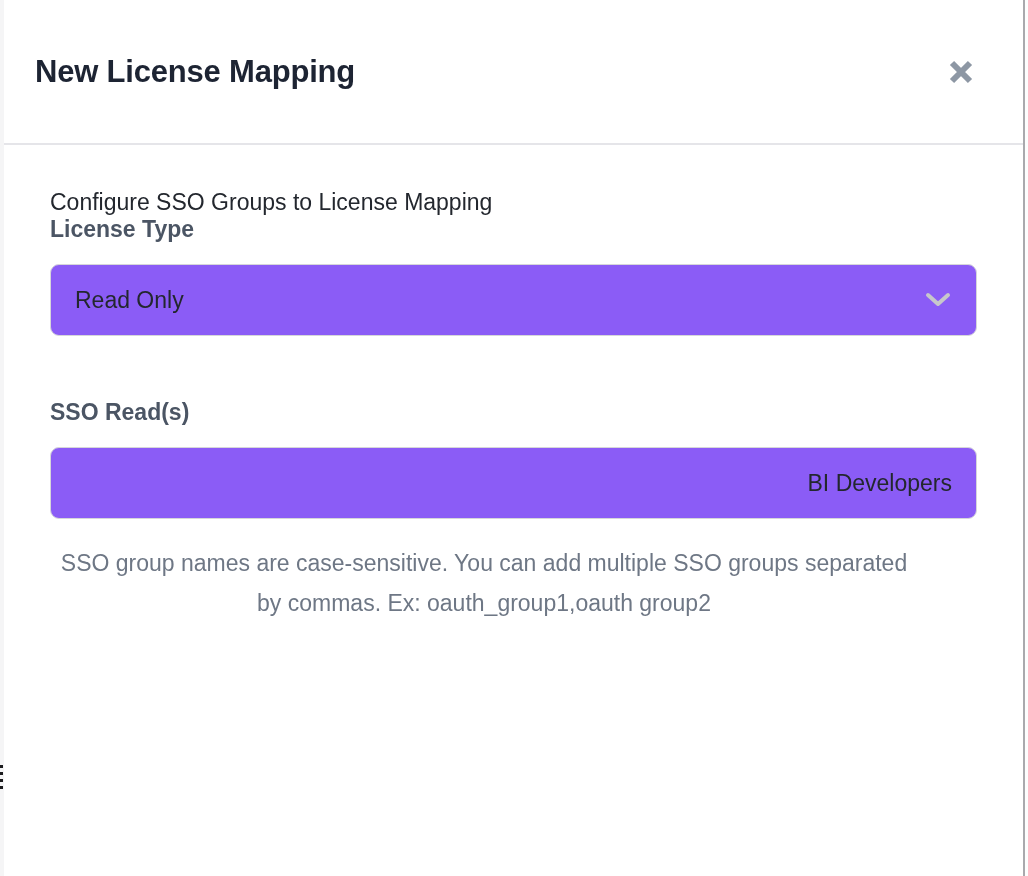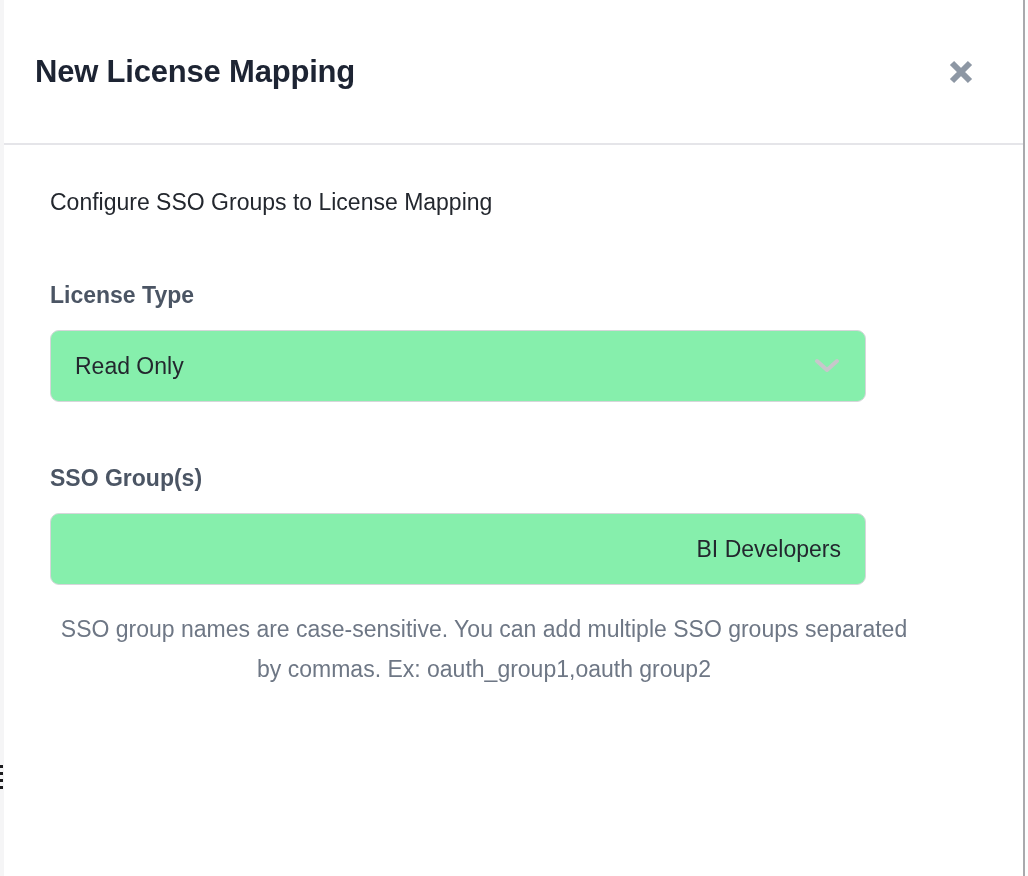--- a/index.html
+++ b/index.html
@@ -59,34 +59,33 @@
   }
   .close-btn svg { display: block; }
 
   .modal-body {
     padding: 44px 46px 0 46px;
   }
   .body-heading {
     font-size: 23px;
     font-weight: 400;
     color: #23272e;
-    margin-bottom: 66px;
   }
   .field-label {
     font-size: 23px;
     font-weight: 700;
     color: #4b5564;
     margin-bottom: 21px;
   }
   .field-box {
-    width: 816px;
+    width: 927px;
     height: 72px;
     border: 1.5px solid #d6d6da;
     border-radius: 9px;
-    background: #86efac;
+    background: #8b5cf6;
     display: flex;
     align-items: center;
     padding: 0 24px;
     font-size: 23px;
     color: #23272e;
   }
   .select-box {
     justify-content: space-between;
     cursor: pointer;
     margin-bottom: 63px;
@@ -138,20 +137,20 @@
 
     <div class="field-box select-box" role="combobox" aria-expanded="false">
       <span class="select-value">Read Only</span>
       <span style="display:flex;align-items:center;">
         <svg width="28" height="18" viewBox="0 0 28 18">
           <polyline points="4,4 14,13 24,4" fill="none" stroke="#c7c7cb" stroke-width="4" stroke-linecap="round" stroke-linejoin="round"></polyline>
         </svg>
       </span>
     </div>
 
-    <div class="field-label">SSO Group(s)</div>
+    <div class="field-label">SSO Read(s)</div>
 
     <input type="text" class="field-box text-input" value="BI Developers" style="">
 
     <div class="help-text">SSO group names are case-sensitive. You can add multiple SSO groups separated by commas. Ex: oauth_group1,oauth group2</div>
 
   </div>
 </div>
 
 </body></html>

